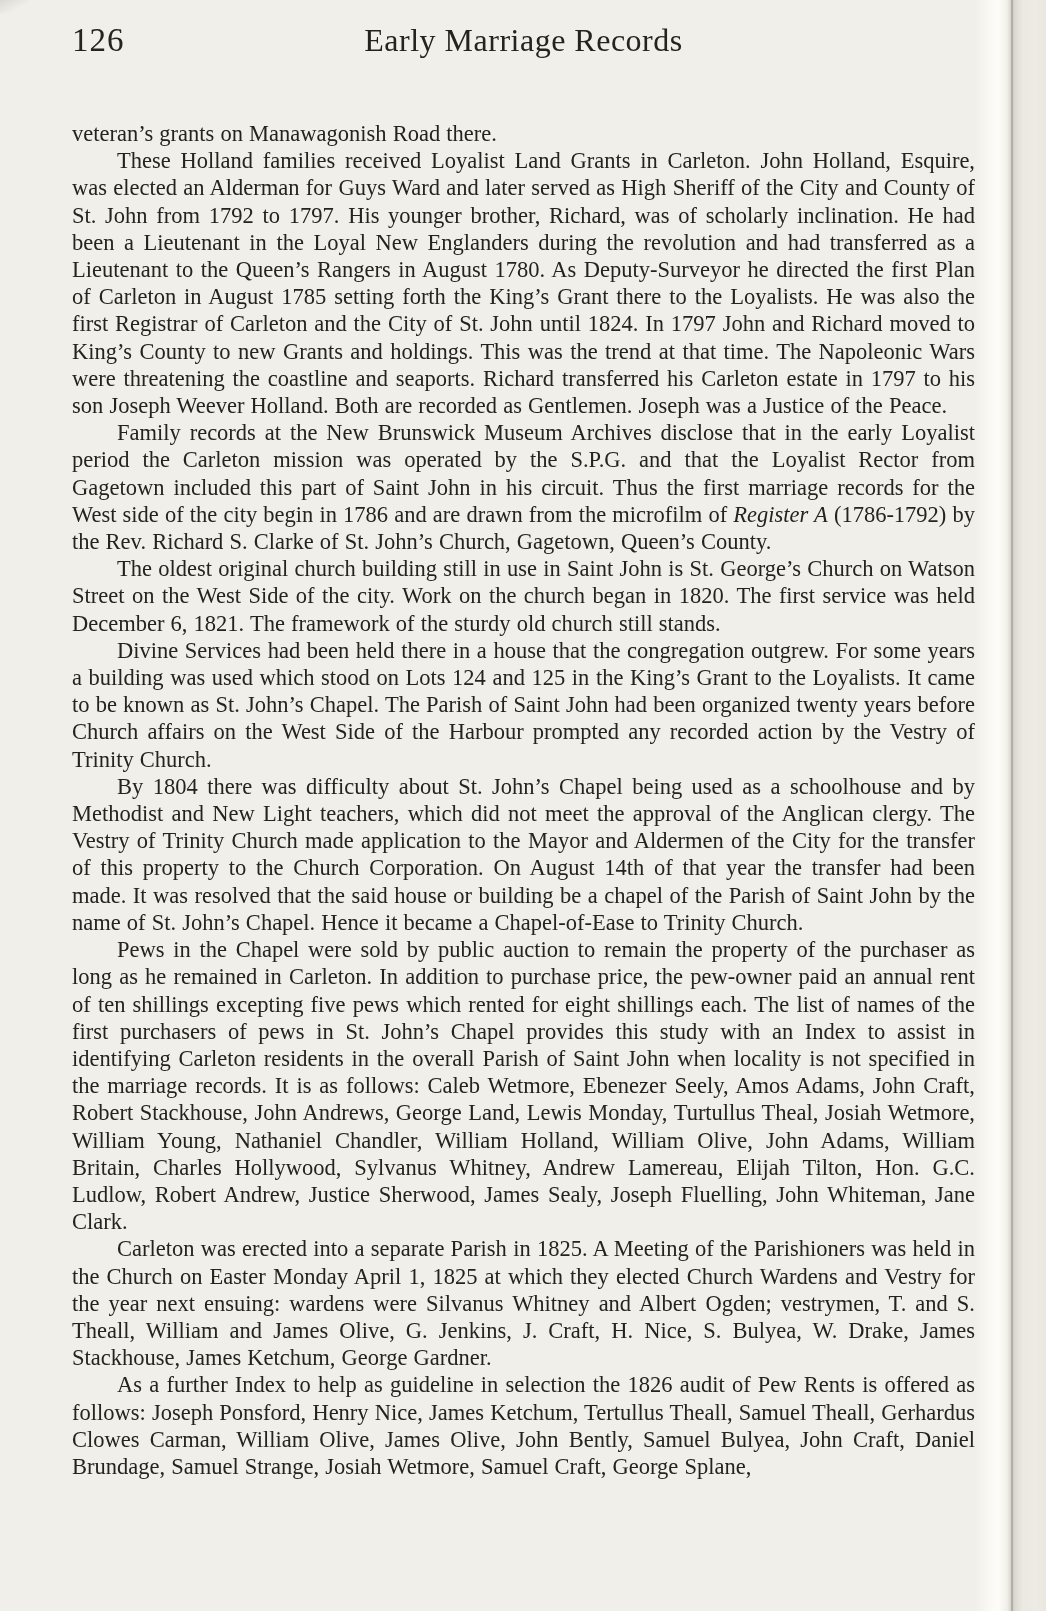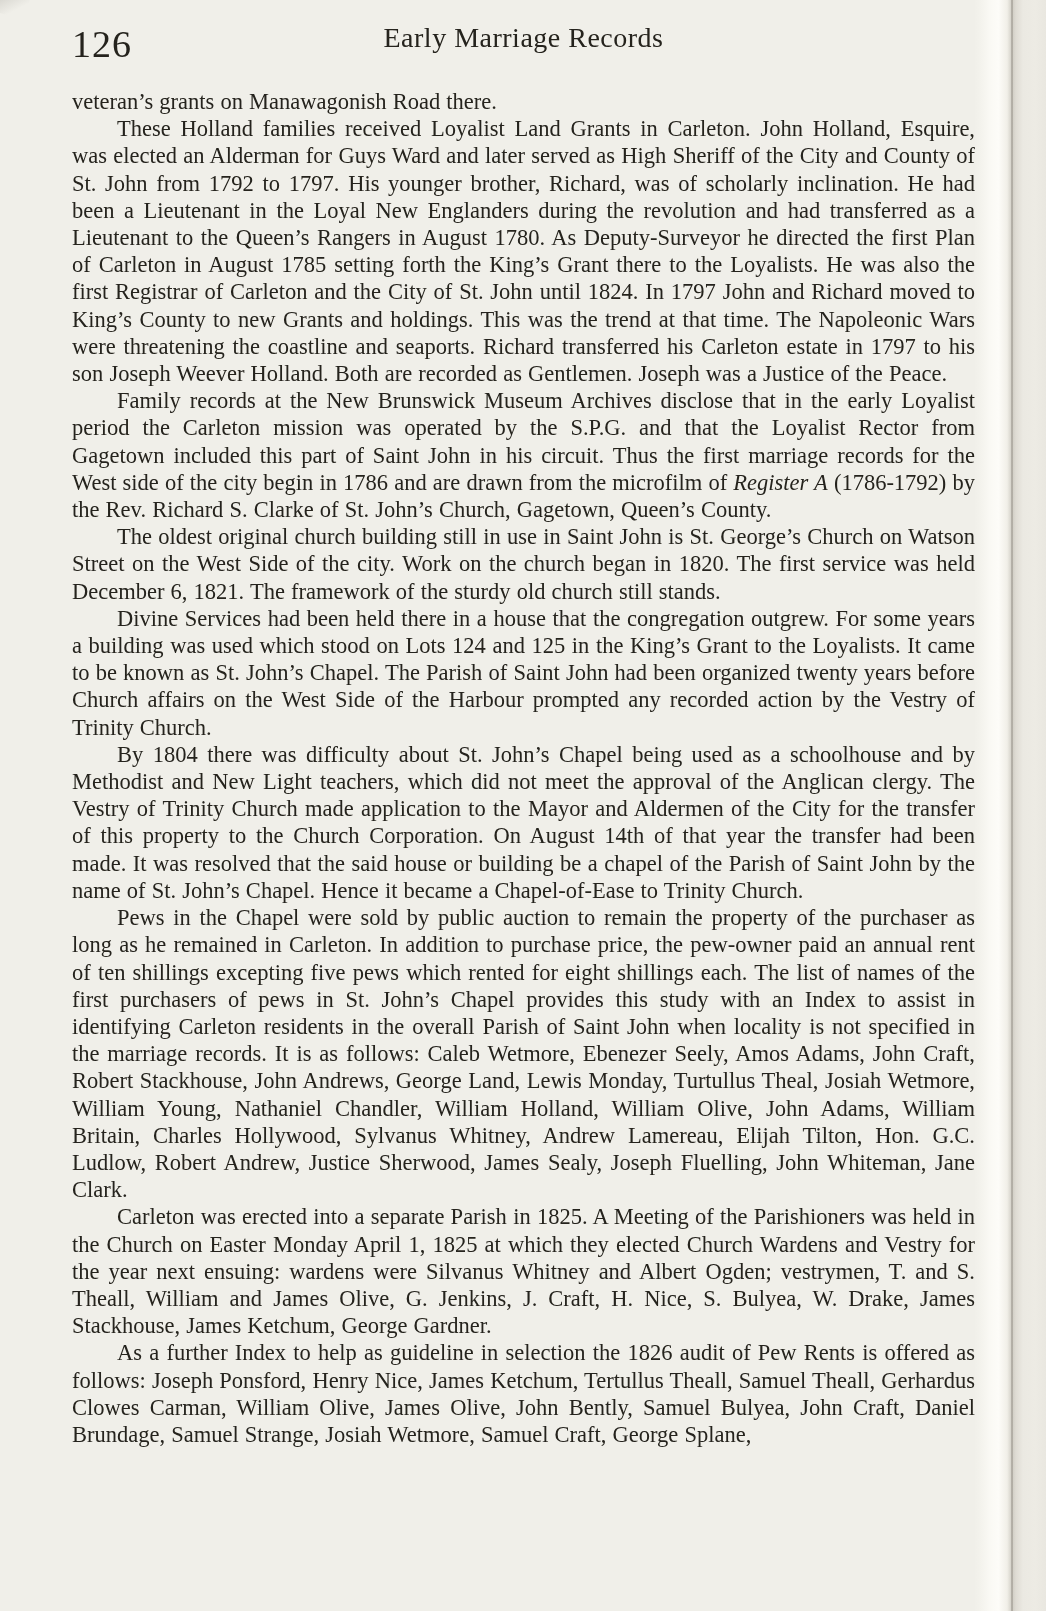--- a/index.html
+++ b/index.html
@@ -23,38 +23,38 @@
   .corner-mark{
     position:absolute;left:-6px;top:-10px;width:34px;height:26px;
     background:linear-gradient(135deg, rgba(120,118,110,0.35) 0%, rgba(120,118,110,0.12) 45%, rgba(120,118,110,0) 70%);
     transform:rotate(18deg);
   }
   .header{
     position:absolute;top:22px;left:72px;width:903px;height:36px;
   }
   .pagenum{
     position:absolute;left:0;top:0;
-    font-size:38px;letter-spacing:1px;
+    font-size:33px;letter-spacing:1px;
   }
   .title{
     position:absolute;left:0;top:0;width:100%;
     text-align:center;
-    font-size:28px;
+    font-size:32px;
     letter-spacing:0.5px;
   }
   .body{
     position:absolute;top:88px;left:72px;width:903px;
     font-size:22.5px;
     line-height:27.2px;
     text-align:justify;
     text-justify:inter-word;
     word-spacing:0.5px;
   }
   .body p{margin:0;text-indent:45px;}
-  .body p.noindent{text-indent:0;}
+  .body p.noindent{text-indent:0;margin-top:32px;}
   .body .italic{font-style:italic;margin-top:32px;}
   
   .gutter{
     position:absolute;top:0;right:0;width:72px;height:100%;
     background:linear-gradient(90deg,
       rgba(240,239,233,0) 0%,
       #f3f2ec 8%,
       #faf9f4 22%,
       #fdfcf8 34%,
       #f1efe8 46%,

